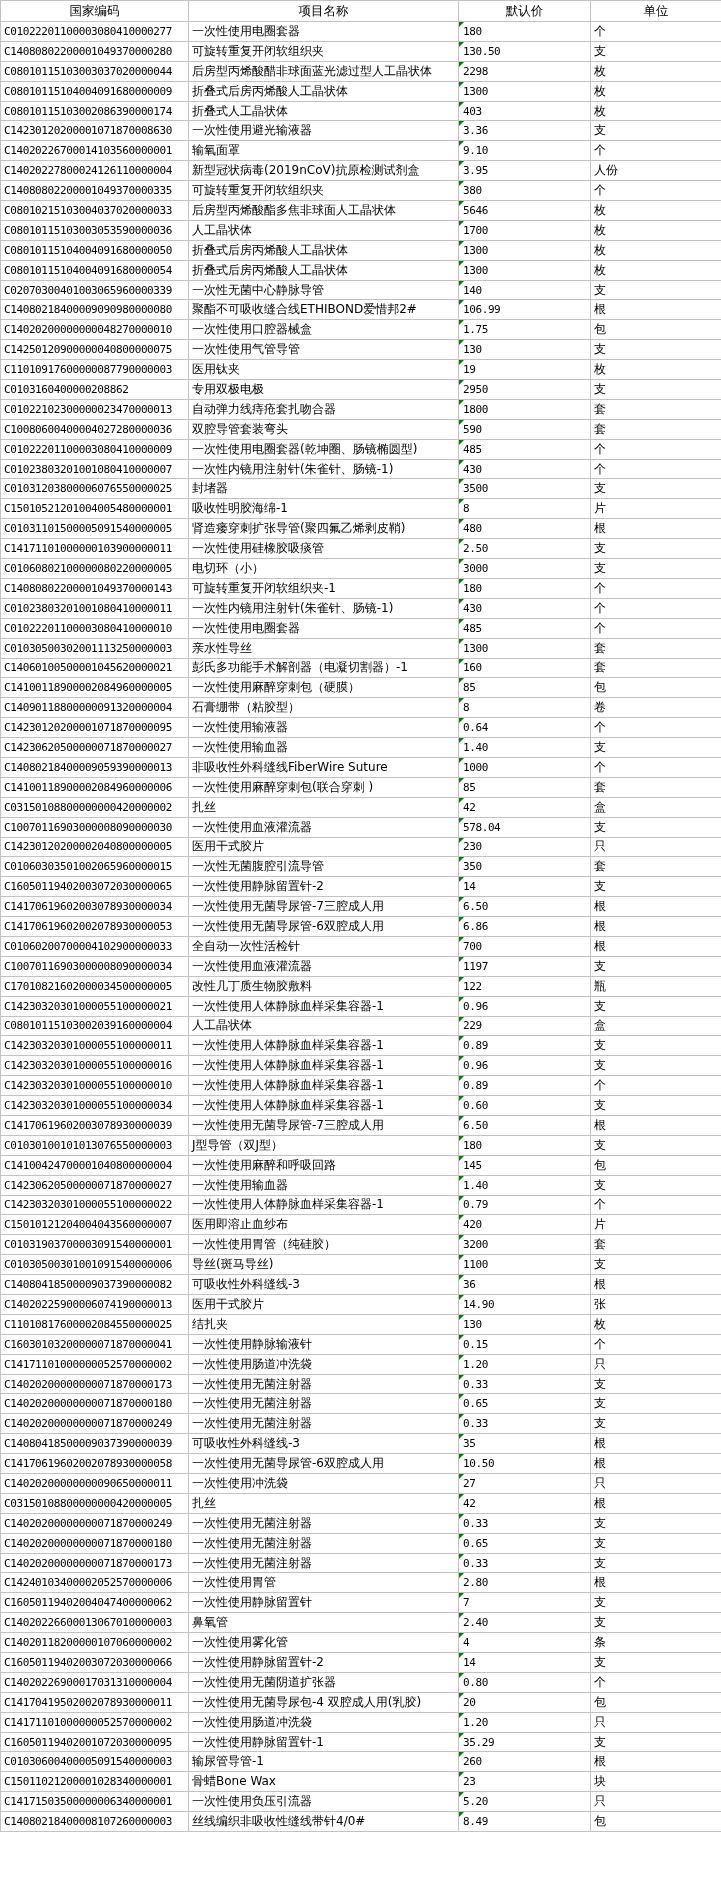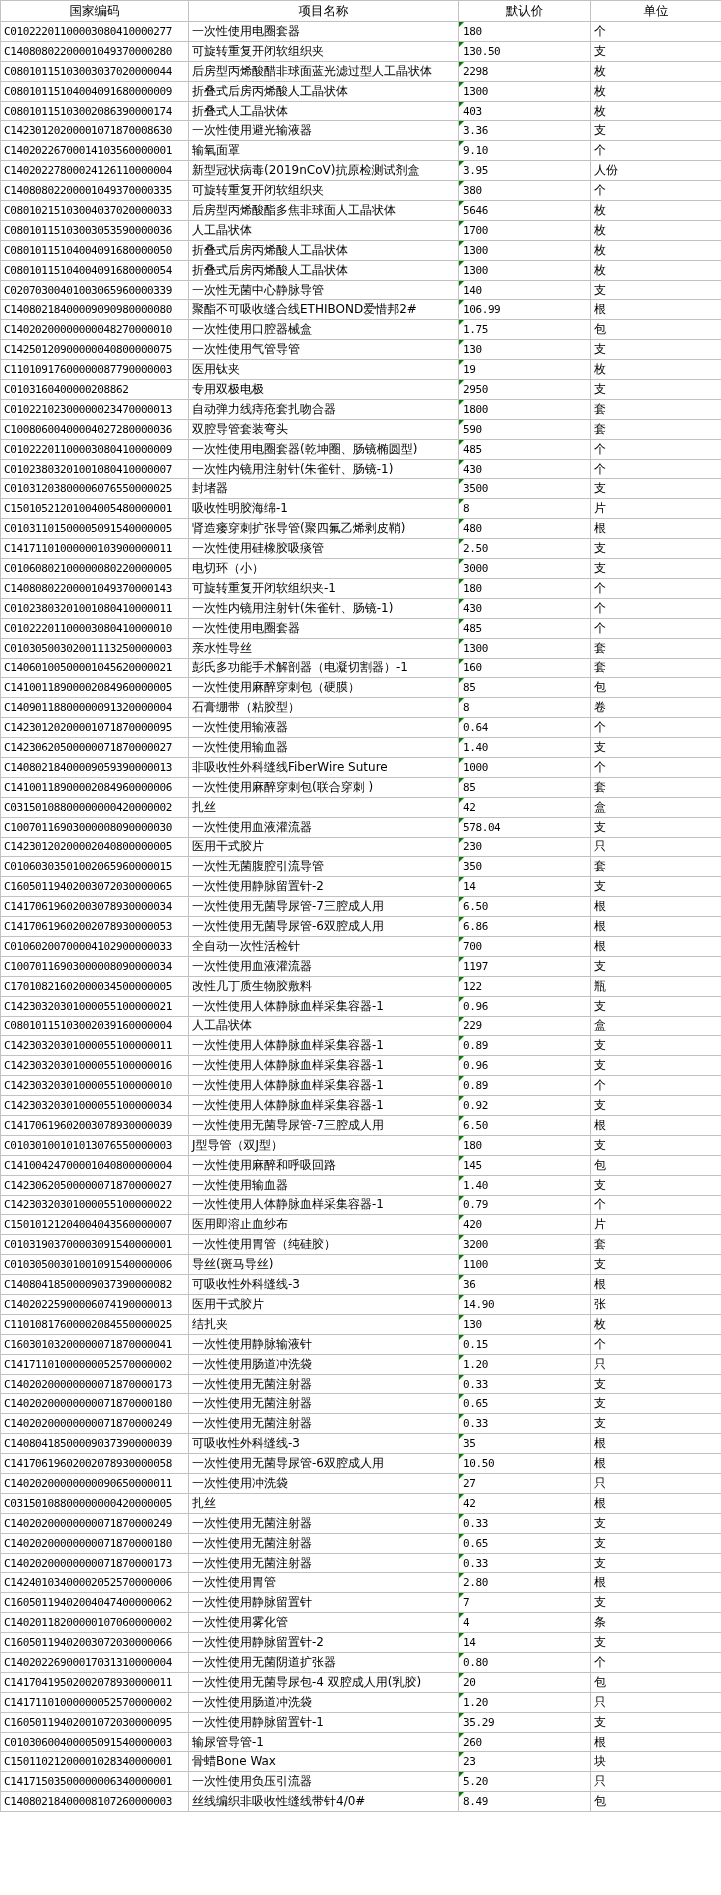--- a/index.html
+++ b/index.html
@@ -353,21 +353,21 @@
       </tr>
       <tr>
         <td class="code">C14230320301000055100000010</td>
         <td class="name">一次性使用人体静脉血样采集容器-1</td>
         <td class="value"><span class="tri" style="border-top-color: rgb(0, 126, 0);"></span><span>0.89</span></td>
         <td class="unit">个</td>
       </tr>
       <tr>
         <td class="code">C14230320301000055100000034</td>
         <td class="name">一次性使用人体静脉血样采集容器-1</td>
-        <td class="value"><span class="tri" style="border-top-color: rgb(0, 126, 0);"></span><span>0.92</span></td>
+        <td class="value"><span class="tri" style="border-top-color: rgb(0, 126, 0);"></span><span>0.60</span></td>
         <td class="unit">支</td>
       </tr>
       <tr>
         <td class="code">C14170619602003078930000039</td>
         <td class="name">一次性使用无菌导尿管-7三腔成人用</td>
         <td class="value"><span class="tri" style="border-top-color: rgb(0, 126, 0);"></span><span>6.50</span></td>
         <td class="unit">根</td>
       </tr>
       <tr>
         <td class="code">C01030100101013076550000003</td>
@@ -507,20 +507,26 @@
         <td class="value"><span class="tri" style="border-top-color: rgb(0, 126, 0);"></span><span>2.80</span></td>
         <td class="unit">根</td>
       </tr>
       <tr>
         <td class="code">C16050119402004047400000062</td>
         <td class="name">一次性使用静脉留置针</td>
         <td class="value"><span class="tri" style="border-top-color: rgb(0, 126, 0);"></span><span>7</span></td>
         <td class="unit">支</td>
       </tr>
       <tr>
+        <td class="code">C14020226600013067010000003</td>
+        <td class="name">鼻氧管</td>
+        <td class="value"><span class="tri" style="border-top-color: rgb(0, 126, 0);"></span><span>2.40</span></td>
+        <td class="unit">支</td>
+      </tr>
+      <tr>
         <td class="code">C14020118200000107060000002</td>
         <td class="name">一次性使用雾化管</td>
         <td class="value"><span class="tri" style="border-top-color: rgb(0, 126, 0);"></span><span>4</span></td>
         <td class="unit">条</td>
       </tr>
       <tr>
         <td class="code">C16050119402003072030000066</td>
         <td class="name">一次性使用静脉留置针-2</td>
         <td class="value"><span class="tri" style="border-top-color: rgb(0, 126, 0);"></span><span>14</span></td>
         <td class="unit">支</td>

